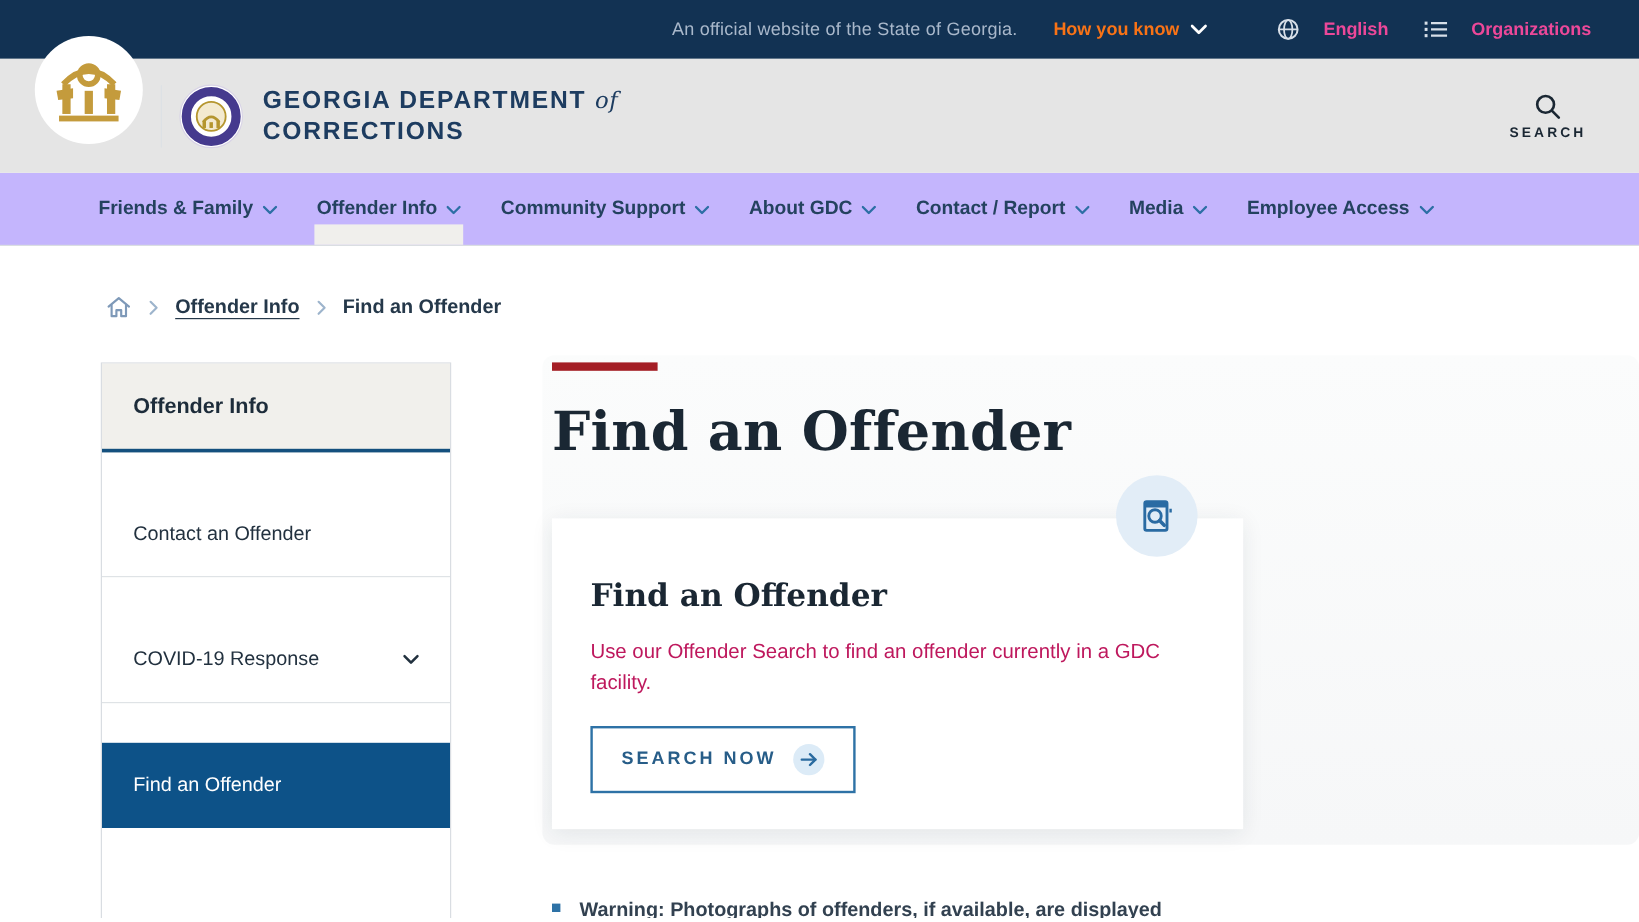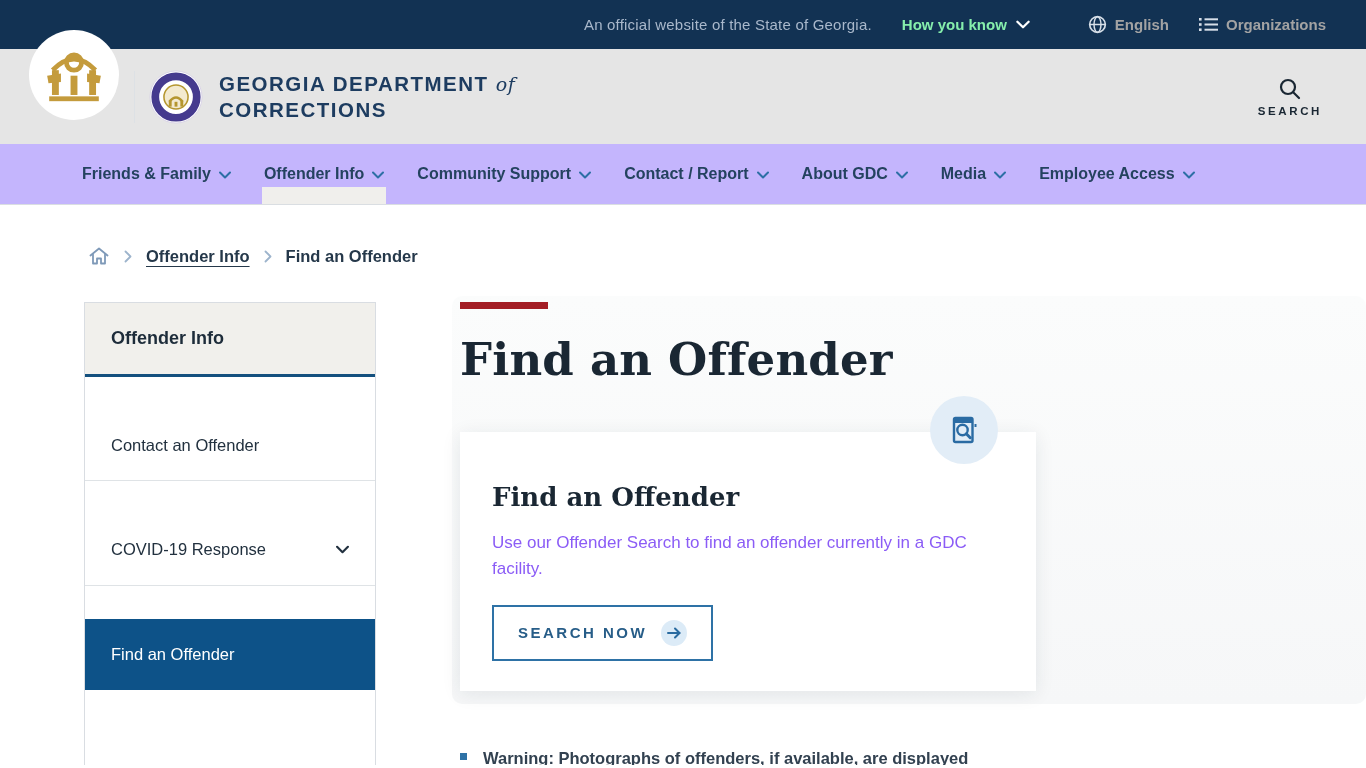--- a/index.html
+++ b/index.html
@@ -5,23 +5,23 @@
 <style>
   * { margin:0; padding:0; box-sizing:border-box; }
   html,body { width:1366px; height:768px; }
   body { font-family:"Liberation Sans", sans-serif; background:#fff; color:#22313f; }
   .page { position:relative; width:1366px; height:765px; overflow:hidden; background:#fff; }
 
   
   .topbar { height:49px; background:#123253; display:flex; align-items:center;
             justify-content:flex-end; gap:30px; padding:0 40px; }
   .tb-official { color:#a9b8cb; font-size:15px; letter-spacing:.2px; }
-  .tb-how { display:flex; align-items:center; gap:9px; color:#86efac; font-size:15px;
+  .tb-how { display:flex; align-items:center; gap:9px; color:#f97316; font-size:15px;
             font-weight:700; cursor:pointer; }
-  .tb-item { display:flex; align-items:center; gap:8px; color:#a3a3a3; font-size:15px;
+  .tb-item { display:flex; align-items:center; gap:20px; color:#ec4899; font-size:15px;
              font-weight:700; cursor:pointer; }
   .tb-item.lang { margin-left:28px; }
   .tb-how svg, .tb-item svg { display:block; }
 
   
   .header { height:95px; background:#e5e5e5; display:flex; align-items:center;
             position:relative; padding-left:134px; }
   .arch-badge { position:absolute; left:29px; top:-19px; width:90px; height:90px;
                 border-radius:50%; background:#fff; z-index:5; display:flex;
                 align-items:center; justify-content:center; cursor:pointer; }
@@ -76,21 +76,21 @@
   .page-title { margin-top:24px; font-family:"DejaVu Serif", serif; font-weight:700;
                 font-size:45px; color:#1a2733; letter-spacing:.2px; }
 
   .card { position:relative; margin-top:46px; background:#fff; padding:50px 32px 30px;
           box-shadow:0 3px 18px rgba(20,40,60,.09); }
   .card-badge { position:absolute; top:-36px; right:38px; width:68px; height:68px;
                 border-radius:50%; background:#e2edf7; display:flex; align-items:center;
                 justify-content:center; }
   .card-title { font-family:"DejaVu Serif", serif; font-weight:700; font-size:26px;
                 color:#1a2733; }
-  .card-desc { margin-top:18px; font-size:17px; line-height:1.55; color:#8b5cf6;
+  .card-desc { margin-top:18px; font-size:17px; line-height:1.55; color:#be185d;
                max-width:490px; }
   .search-now { margin-top:22px; display:inline-flex; align-items:center; gap:14px;
                 padding:13px 24px; background:#fff; border:2px solid #2e72a6;
                 cursor:pointer;text-align:center; }
   .search-now-label { font-size:15px; font-weight:600; letter-spacing:2.5px; color:#275d88; }
   .arrow-circle { width:26px; height:26px; border-radius:50%; background:#dcebf7;
                   display:flex; align-items:center; justify-content:center; color:#2a6ba0; }
 
   .warning { margin-top:55px; display:flex; gap:16px; align-items:flex-start; width:566px; }
   .warn-bullet { width:7px; height:7px; background:#2e72a6; margin-top:7px; flex-shrink:0; }
@@ -180,27 +180,27 @@
           <polyline points="1,1.5 6,6.5 11,1.5" fill="none" stroke="currentColor" stroke-width="2" stroke-linecap="round" stroke-linejoin="round"></polyline>
         </svg>
     </div>
     <div class="nav-item">
       <span>Community Support</span>
       <svg width="12" height="8" viewBox="0 0 12 8">
           <polyline points="1,1.5 6,6.5 11,1.5" fill="none" stroke="currentColor" stroke-width="2" stroke-linecap="round" stroke-linejoin="round"></polyline>
         </svg>
     </div>
     <div class="nav-item">
+      <span>About GDC</span>
+      <svg width="12" height="8" viewBox="0 0 12 8">
+          <polyline points="1,1.5 6,6.5 11,1.5" fill="none" stroke="currentColor" stroke-width="2" stroke-linecap="round" stroke-linejoin="round"></polyline>
+        </svg>
+    </div>
+    <div class="nav-item">
       <span>Contact / Report</span>
-      <svg width="12" height="8" viewBox="0 0 12 8">
-          <polyline points="1,1.5 6,6.5 11,1.5" fill="none" stroke="currentColor" stroke-width="2" stroke-linecap="round" stroke-linejoin="round"></polyline>
-        </svg>
-    </div>
-    <div class="nav-item">
-      <span>About GDC</span>
       <svg width="12" height="8" viewBox="0 0 12 8">
           <polyline points="1,1.5 6,6.5 11,1.5" fill="none" stroke="currentColor" stroke-width="2" stroke-linecap="round" stroke-linejoin="round"></polyline>
         </svg>
     </div>
     <div class="nav-item">
       <span>Media</span>
       <svg width="12" height="8" viewBox="0 0 12 8">
           <polyline points="1,1.5 6,6.5 11,1.5" fill="none" stroke="currentColor" stroke-width="2" stroke-linecap="round" stroke-linejoin="round"></polyline>
         </svg>
     </div>

